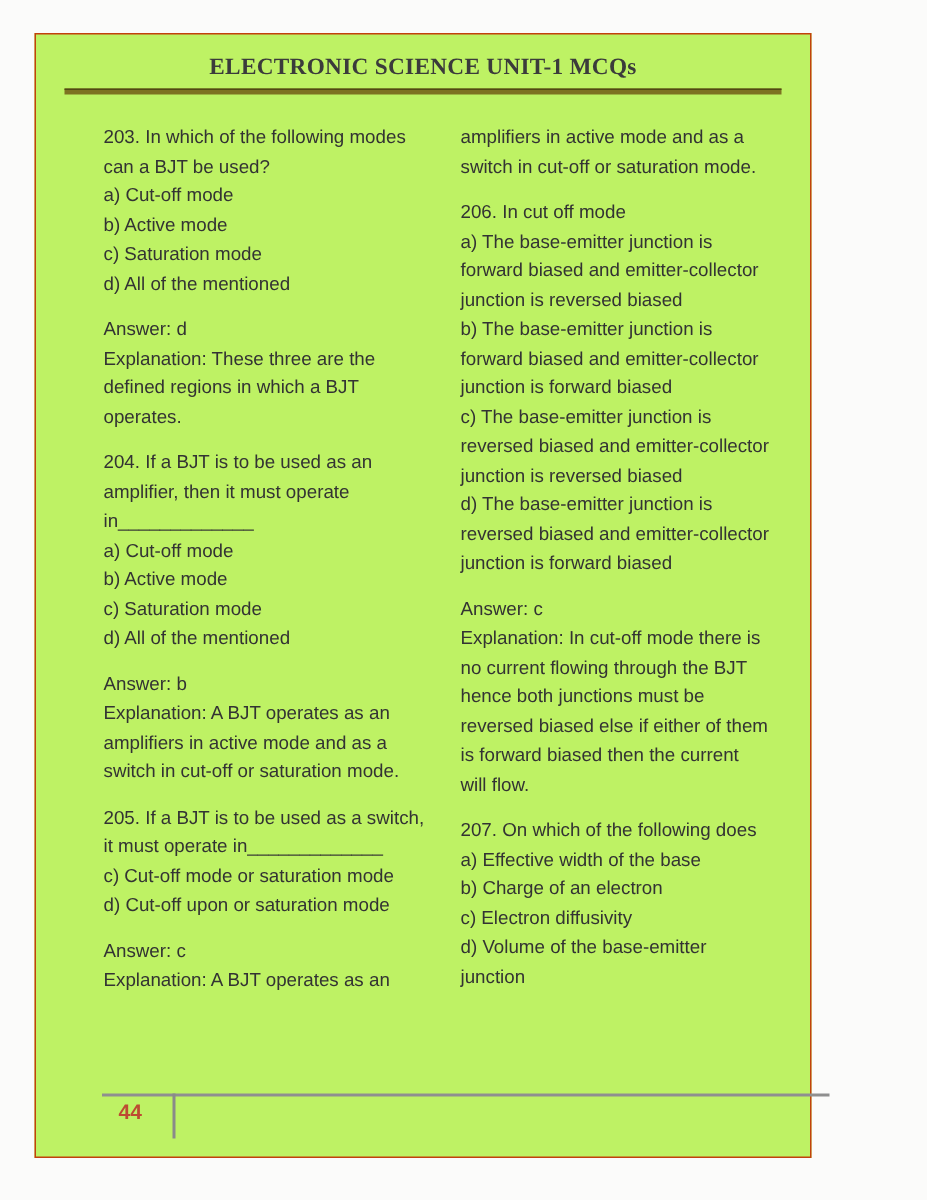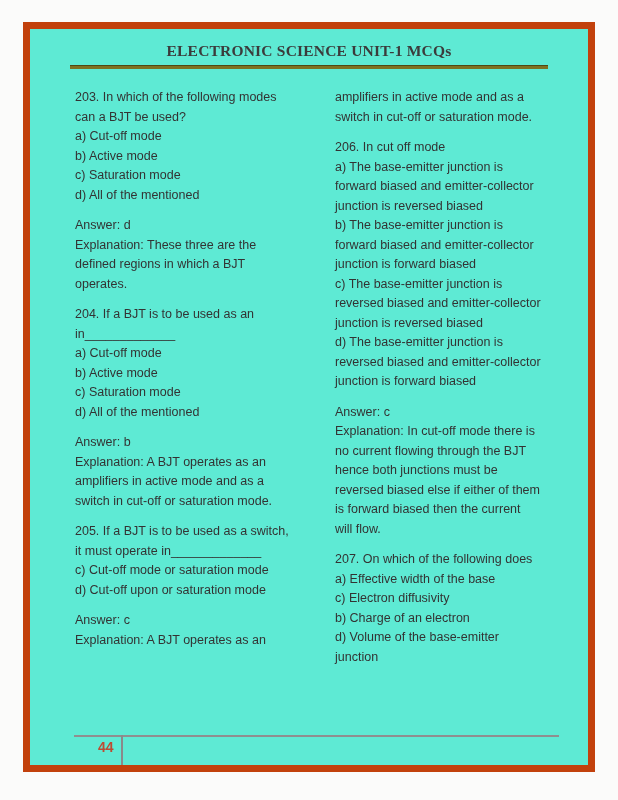--- a/index.html
+++ b/index.html
@@ -8,24 +8,24 @@
     width: 618px;
     height: 800px;
     background: #fbfbfa;
     font-family: "Liberation Sans", sans-serif;
     overflow: hidden;
   }
   .page {
     position: absolute;
     left: 23px;
     top: 22px;
-    width: 572px;
+    width: 518px;
     height: 750px;
-    background: #5eead4;
-    border: 7px solid #c2410c;
+    background: #bef264;
+    border: 1px solid #c2410c;
     box-sizing: border-box;
   }
   .doc-title {
     margin-top: 13px;
     text-align: center;
     font-family: "Liberation Serif", serif;
     font-weight: 700;
     font-size: 15.5px;
     letter-spacing: 0.2px;
     color: #3b3b3b;
@@ -36,21 +36,20 @@
     margin: 5px auto 0 auto;
     background: var(--rule-color, #7d7221);
     border-top: 1px solid #514813;
     box-sizing: border-box;
   }
   .content {
     position: absolute;
     top: 59px;
     left: 45px;
     display: flex;
-    gap: 22px;
   }
   .column {
     width: 238px;
   }
   .block {
     margin-bottom: 11px;
   }
   .line {
     height: 19.5px;
     line-height: 19.5px;
@@ -62,21 +61,21 @@
   .footer-rule {
     position: absolute;
     left: 44px;
     top: 706px;
     width: 485px;
     height: 2px;
     background: #8f8f8f;
   }
   .page-num {
     position: absolute;
-    left: 68px;
+    left: 55px;
     top: 710px;
     font-size: 14px;
     font-weight: 700;
     color: var(--page-num-color, #bd4b32);
   }
   .page-num-bar {
     position: absolute;
     left: 91px;
     top: 706px;
     width: 2px;
@@ -102,20 +101,21 @@
           <div class="line">d) All of the mentioned</div>
         </div>
         <div class="block">
           <div class="line">Answer: d</div>
           <div class="line">Explanation: These three are the</div>
           <div class="line">defined regions in which a BJT</div>
           <div class="line">operates.</div>
         </div>
         <div class="block">
           <div class="line">204. If a BJT is to be used as an</div>
+          <div class="line">amplifier, then it must operate</div>
           <div class="line">in_____________</div>
           <div class="line">a) Cut-off mode</div>
           <div class="line">b) Active mode</div>
           <div class="line">c) Saturation mode</div>
           <div class="line">d) All of the mentioned</div>
         </div>
         <div class="block">
           <div class="line">Answer: b</div>
           <div class="line">Explanation: A BJT operates as an</div>
           <div class="line">amplifiers in active mode and as a</div>
@@ -157,22 +157,22 @@
           <div class="line">Explanation: In cut-off mode there is</div>
           <div class="line">no current flowing through the BJT</div>
           <div class="line">hence both junctions must be</div>
           <div class="line">reversed biased else if either of them</div>
           <div class="line">is forward biased then the current</div>
           <div class="line">will flow.</div>
         </div>
         <div class="block">
           <div class="line">207. On which of the following does</div>
           <div class="line">a) Effective width of the base</div>
+          <div class="line">b) Charge of an electron</div>
           <div class="line">c) Electron diffusivity</div>
-          <div class="line">b) Charge of an electron</div>
           <div class="line">d) Volume of the base-emitter</div>
           <div class="line">junction</div>
         </div>
       </div>
   </div>
 
   <div class="footer-rule"></div>
   <div class="page-num">44</div>
   <div class="page-num-bar"></div>
 </div>

